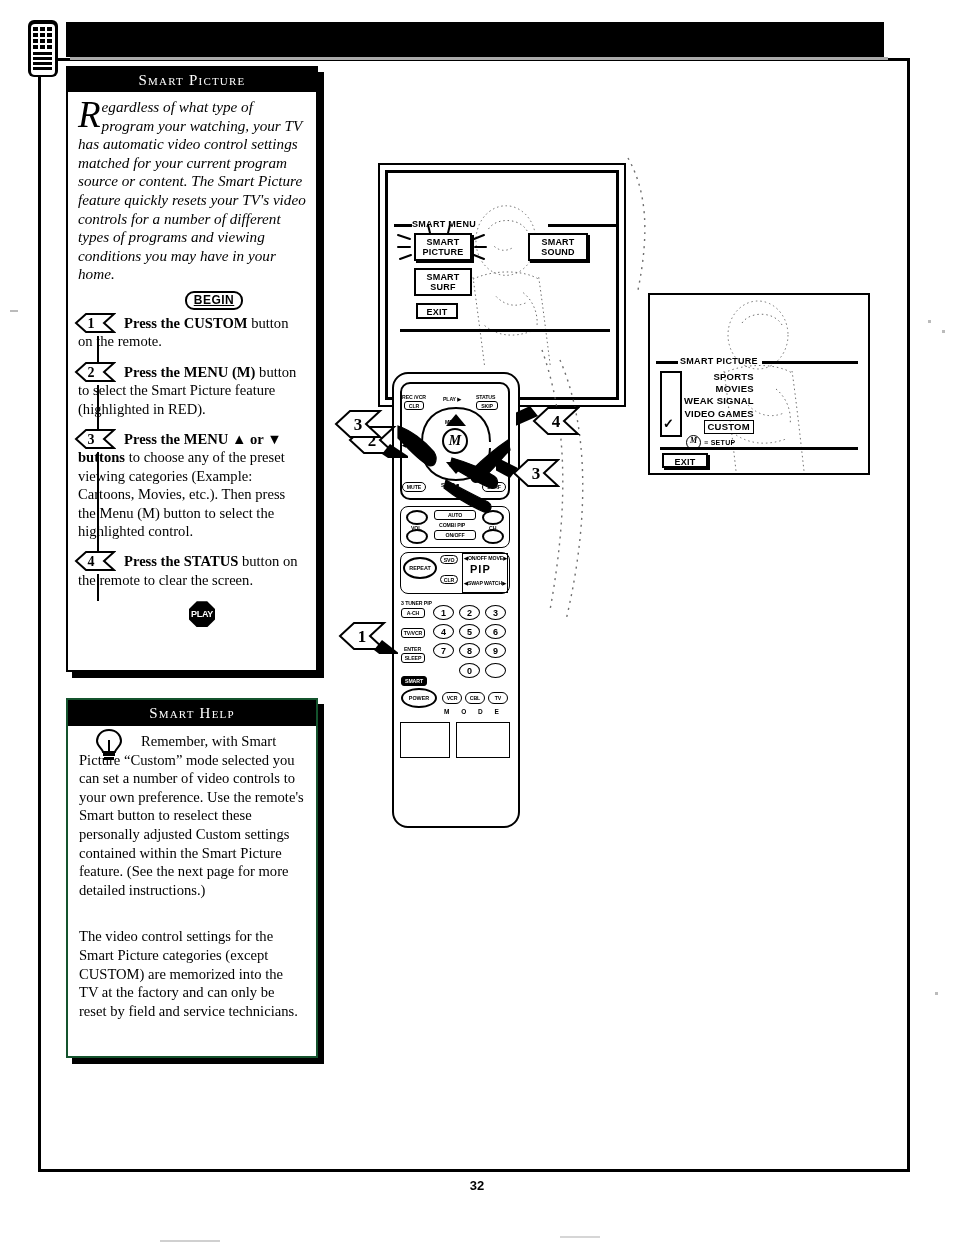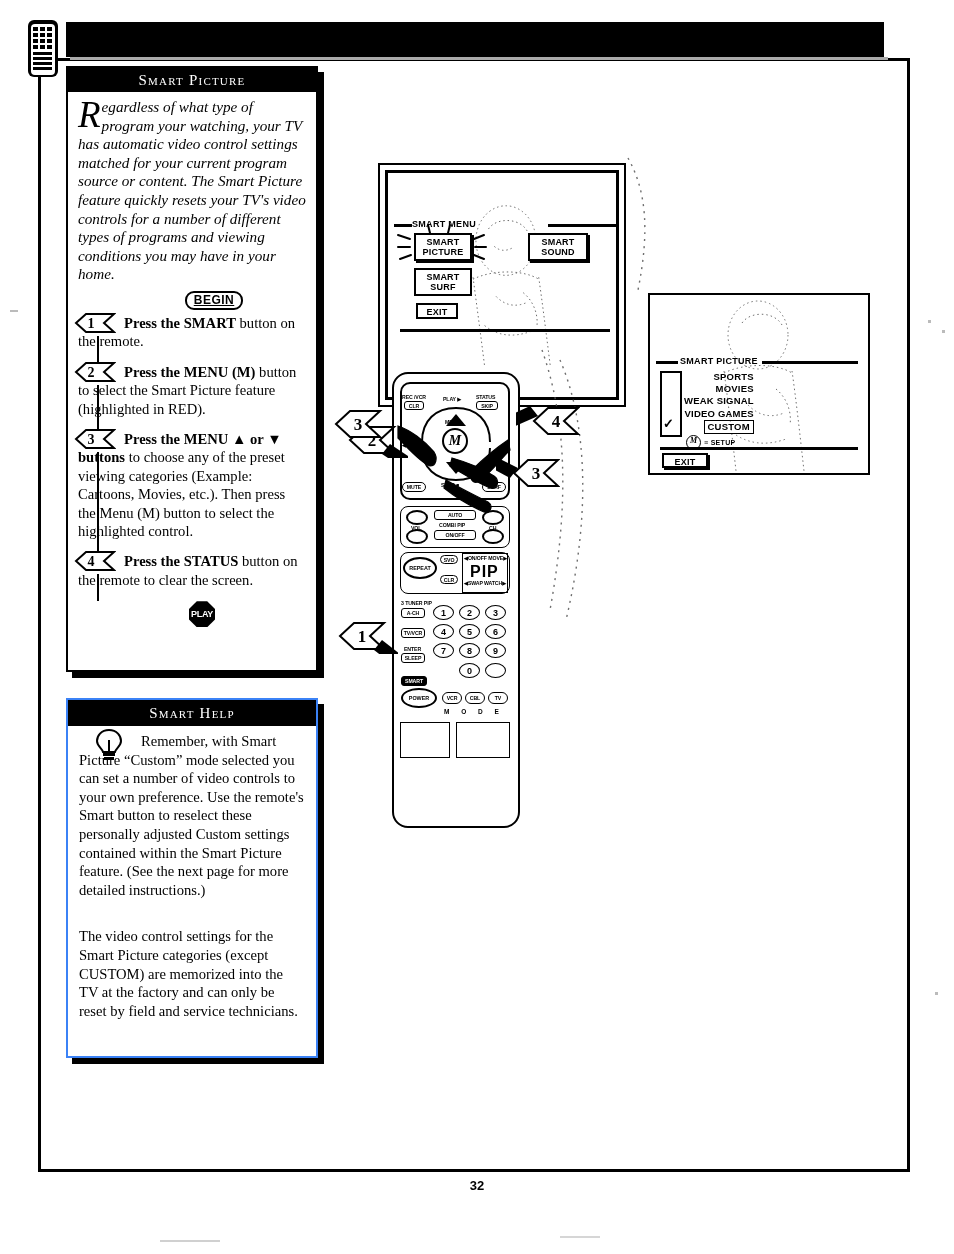--- a/index.html
+++ b/index.html
@@ -93,21 +93,21 @@
   .stop-sign{
     display:inline-block;width:26px;height:26px;background:#000;color:#fff;
     clip-path:polygon(30% 0,70% 0,100% 30%,100% 70%,70% 100%,30% 100%,0 70%,0 30%);
     font-family:"Liberation Sans", sans-serif;font-weight:bold;font-size:9px;
     line-height:26px;text-align:center;letter-spacing:-.3px;
   }
 
   
   .sh-card{
     position:absolute;left:66px;top:698px;width:252px;height:360px;
-    border:2px solid #3b82f6;background:#fff;box-sizing:border-box;
+    border:2px solid #14532d;background:#fff;box-sizing:border-box;
   }
   .sh-card-shadow{
     position:absolute;left:72px;top:704px;width:252px;height:360px;background:#000;
   }
   .sh-head{
     position:absolute;left:0;top:0;width:100%;height:26px;background:#000;
     color:#fff;display:flex;align-items:center;justify-content:center;
     font-size:15px;font-variant:small-caps;letter-spacing:1.2px;
     font-family:"Liberation Serif", serif;
   }
@@ -181,21 +181,21 @@
     font-family:"Liberation Sans", sans-serif;font-weight:bold;font-size:5.4px;
     display:flex;align-items:center;justify-content:center;
   }
   .numkey{
     position:absolute;width:21px;height:15px;border:1.8px solid #000;border-radius:50%;
     box-sizing:border-box;font-family:"Liberation Sans", sans-serif;
     font-weight:bold;font-size:9px;display:flex;align-items:center;justify-content:center;
   }
   .pip-word{
     position:absolute;font-family:"Liberation Sans", sans-serif;font-weight:bold;
-    font-size:16px;letter-spacing:1px;
+    font-size:11px;letter-spacing:1px;
   }
   .mode-word{
     position:absolute;font-family:"Liberation Sans", sans-serif;font-weight:bold;
     font-size:6.5px;letter-spacing:5px;
   }
 
   
   .callout{position:absolute;width:44px;height:30px;}
   .callout svg{display:block;}
 
@@ -258,21 +258,21 @@
       <div class="steps">
 
         <div class="step">
           <div class="step-rail"></div>
           <div class="badge">
             <svg width="42" height="22" viewBox="0 0 42 22">
               <polygon points="2,11 12,2 40,2 30,11 40,20 12,20" fill="#fff" stroke="#000" stroke-width="2"></polygon>
               <text x="17" y="16" font-family="Liberation Serif, serif" font-size="14" font-weight="bold" text-anchor="middle">1</text>
             </svg>
           </div>
-          <div class="step-text"><b>Press the SMART</b><span> button on the remote.</span></div>
+          <div class="step-text"><b>Press the CUSTOM</b><span> button on the remote.</span></div>
         </div>
 
         <div class="step">
           <div class="step-rail"></div>
           <div class="badge">
             <svg width="42" height="22" viewBox="0 0 42 22">
               <polygon points="2,11 12,2 40,2 30,11 40,20 12,20" fill="#fff" stroke="#000" stroke-width="2"></polygon>
               <text x="17" y="16" font-family="Liberation Serif, serif" font-size="14" font-weight="bold" text-anchor="middle">2</text>
             </svg>
           </div>

